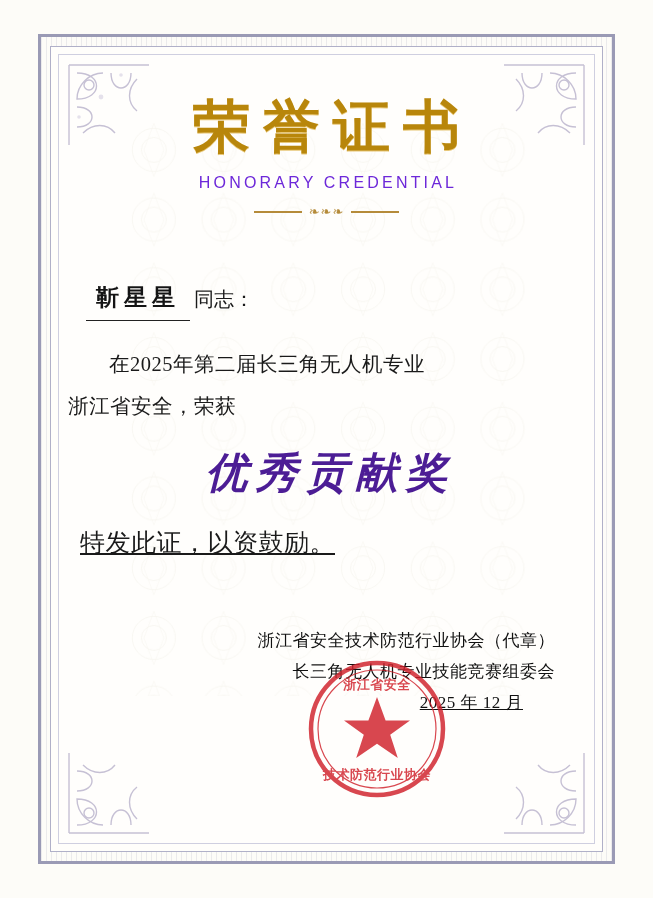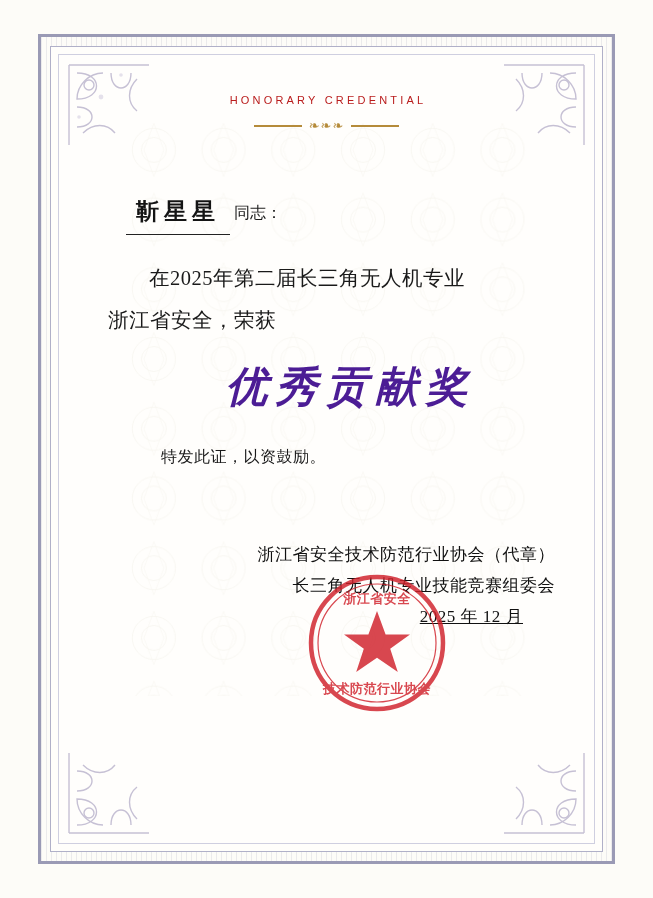--- a/index.html
+++ b/index.html
@@ -98,25 +98,25 @@
     font-family: "Liberation Serif", "DejaVu Serif", serif;
     font-size: 57px;
     letter-spacing: 13px;
     color: #b8860b;
     font-weight: bold;
     text-shadow: 0 1px 0 #e8c87a;
     padding-left: 13px;
     line-height: 1.15;
   }
   .sub-title {
-    margin-top: 22px;
+    margin-top: 14px;
     font-family: "Liberation Sans", sans-serif;
-    font-size: 11px;
+    font-size: 16px;
     letter-spacing: 3.2px;
-    color: #b91c1c;
+    color: #6d28d9;
     padding-left: 3px;
   }
   .divider {
     margin-top: 12px;
     display: flex;
     align-items: center;
     justify-content: center;
     gap: 7px;
     color: #b58b3a;
   }
@@ -129,38 +129,37 @@
   .divider .knot {
     font-size: 13px;
     letter-spacing: 1px;
   }
 
   .body-block {
     margin-top: 58px;
     color: #1a1a1a;
     font-size: 20px;
     line-height: 40px;
-    margin-left: 40px;
   }
   .recipient-line {
     display: flex;
     align-items: flex-end;
     padding-left: 26px;
   }
   .recipient-name {
     font-family: "Liberation Serif", "DejaVu Serif", serif;
     font-size: 23px;
     letter-spacing: 5px;
     border-bottom: 1.6px solid #222;
     padding: 0 10px 2px 10px;
     font-weight: 600;
     color: #141414;
   }
   .comrade {
-    font-size: 16px;
+    font-size: 20px;
     padding-left: 4px;
     padding-bottom: 2px;
   }
 
   .paragraph {
     margin-top: 22px;
     font-size: 20.5px;
     line-height: 42px;
     letter-spacing: 0.5px;
     text-align: justify;
@@ -175,23 +174,24 @@
     font-size: 42px;
     font-weight: bold;
     letter-spacing: 8px;
     font-family: "DejaVu Serif", "Liberation Serif", serif;
     font-style: italic;
     padding-left: 8px;
   }
 
   .closing {
     margin-top: 30px;
-    font-size: 16px;
+    font-size: 25px;
     letter-spacing: 0.5px;
-    padding-left: 61px;
+    padding-left: 20px;
+    text-decoration: underline;
   }
 
   
   .signature {
     position: relative;
     margin-top: 62px;
     text-align: right;
     padding-right: 38px;
     font-size: 17px;
     line-height: 31px;
@@ -290,20 +290,21 @@
           </svg>
         </div>
 
       </div>
     </div>
   </div>
 
   <div class="content">
 
     <div class="title-block">
+      <div class="main-title">荣誉证书</div>
       <div class="sub-title">HONORARY CREDENTIAL</div>
       <div class="divider">
         <span class="bar"></span>
         <span class="knot">❧❧❧</span>
         <span class="bar"></span>
       </div>
     </div>
 
     <div class="body-block">
 

